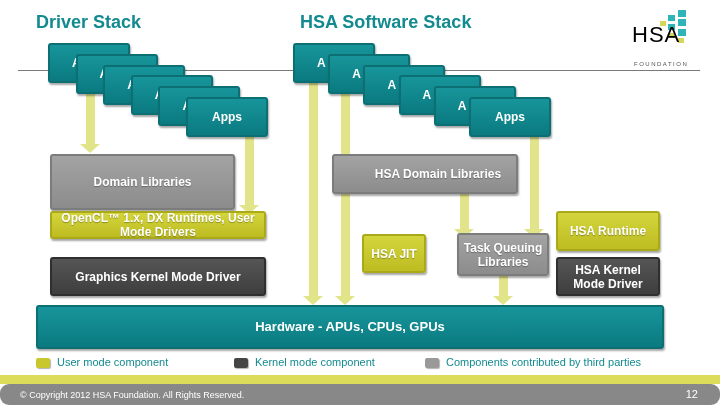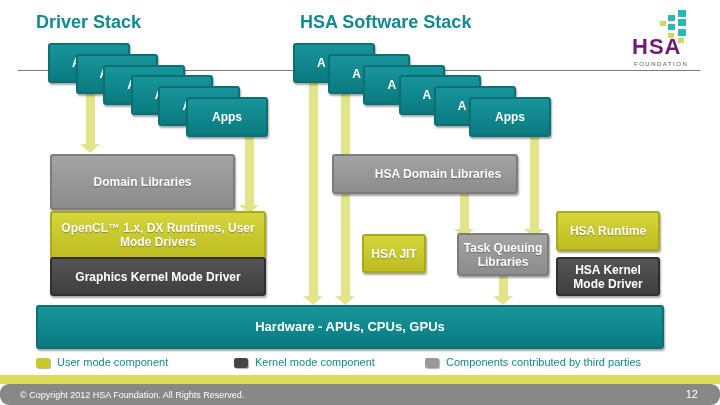--- a/index.html
+++ b/index.html
@@ -34,38 +34,38 @@
   <svg width="80" height="60" viewBox="0 0 80 60">
     <rect x="56" y="2" width="8" height="7" fill="#2fb5b8"></rect>
     <rect x="46" y="7" width="7" height="6" fill="#2fb5b8"></rect>
     <rect x="56" y="11" width="8" height="7" fill="#2fb5b8"></rect>
     <rect x="38" y="13" width="6" height="5" fill="#d6d65a"></rect>
     <rect x="46" y="16" width="7" height="6" fill="#2fb5b8"></rect>
     <rect x="56" y="21" width="8" height="7" fill="#2fb5b8"></rect>
     <rect x="46" y="25" width="6" height="5" fill="#d6d65a"></rect>
     <rect x="56" y="30" width="6" height="5" fill="#d6d65a"></rect>
   </svg>
-  <div style="position:absolute;left:10px;top:26px;font-size:22px;font-weight:bold;color:#701a75;letter-spacing:1px;">HSA</div>
+  <div style="position:absolute;left:10px;top:14px;font-size:22px;font-weight:normal;color:#000000;letter-spacing:1px;">HSA</div>
   <div style="position:absolute;left:12px;top:53px;font-size:6px;color:#555;letter-spacing:1.5px;">FOUNDATION</div>
 </div>
 
 <div class="arrow" style="left:86px;top:83px;height:62px;"></div>
 <div class="arrow" style="left:245px;top:137px;height:69px;"></div>
 
 <div id="driver-apps">
     <div class="box teal app" style="left: 48px; top: 43px;">A</div>
     <div class="box teal app" style="left: 75.6px; top: 53.8px;">A</div>
     <div class="box teal app" style="left: 103.2px; top: 64.6px;">A</div>
     <div class="box teal app" style="left: 130.8px; top: 75.4px;">A</div>
     <div class="box teal app" style="left: 158.4px; top: 86.2px;">A</div>
     <div class="box teal app last" style="left: 186px; top: 97px;">Apps</div>
   </div>
 
 <div class="box gray" style="left:50px;top:154px;width:185px;height:56px;">Domain Libraries</div>
-<div class="box yellow" style="left:50px;top:211px;width:216px;height:48px;">OpenCL™ 1.x, DX Runtimes, User Mode Drivers</div>
+<div class="box yellow" style="left:50px;top:211px;width:216px;height:28px;">OpenCL™ 1.x, DX Runtimes, User Mode Drivers</div>
 <div class="box dark" style="left:50px;top:257px;width:216px;height:39px;">Graphics Kernel Mode Driver</div>
 
 <div class="arrow" style="left:309px;top:83px;height:214px;"></div>
 <div class="arrow" style="left:341px;top:94px;height:203px;"></div>
 <div class="arrow" style="left:460px;top:193px;height:37px;"></div>
 <div class="arrow" style="left:530px;top:137px;height:93px;"></div>
 <div class="arrow" style="left:499px;top:276px;height:21px;"></div>
 
 <div id="hsa-apps">
     <div class="box teal app" style="left: 293px; top: 43px;">A</div>

